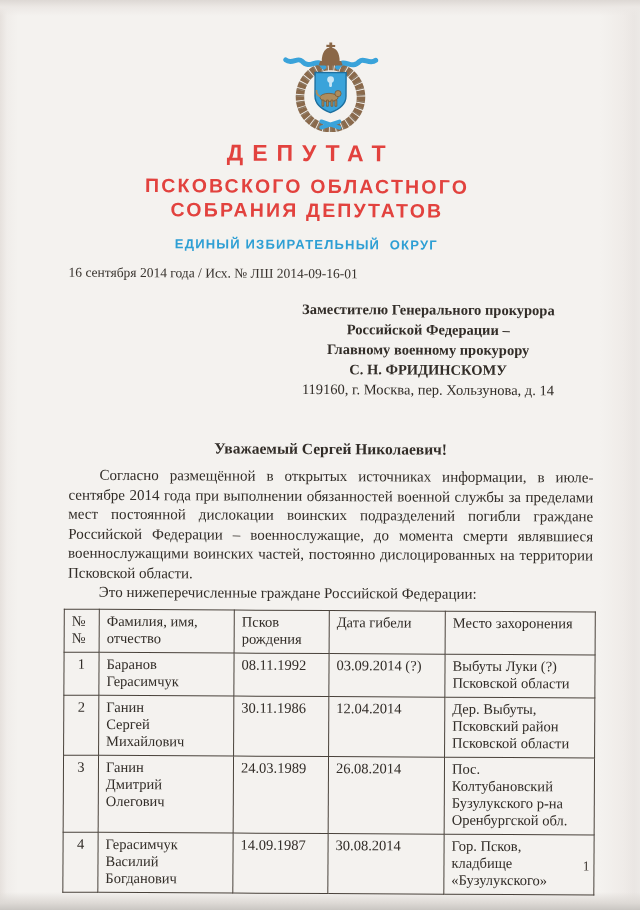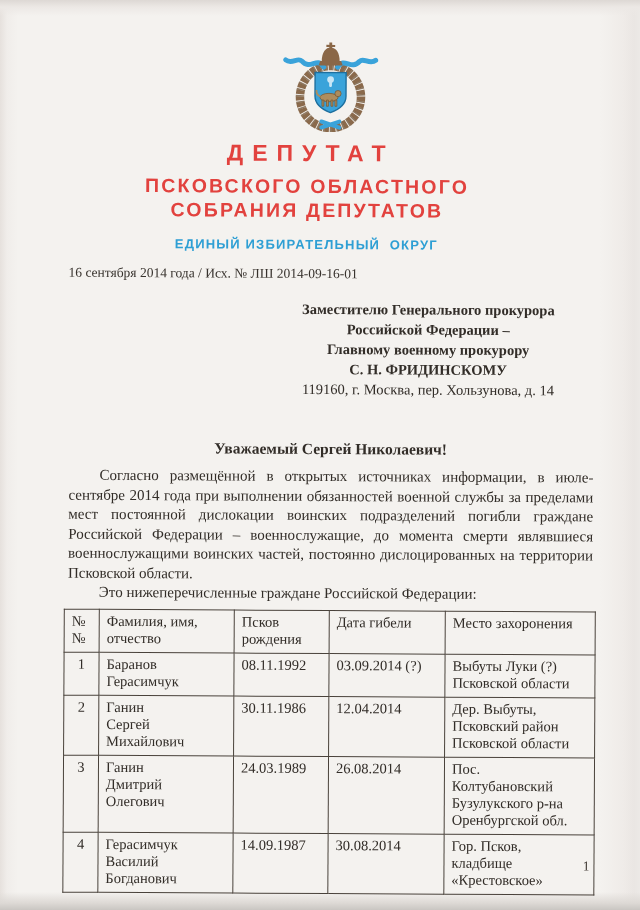--- a/index.html
+++ b/index.html
@@ -199,21 +199,21 @@
         </tr>
         <tr>
           <td class="cell-num">4</td>
           <td>Герасимчук
 Василий
 Богданович</td>
           <td>14.09.1987</td>
           <td>30.08.2014</td>
           <td>Гор. Псков,
 кладбище
-«Крестовское»</td>
+«Бузулукского»</td>
         </tr>
       </tbody>
     </table>
 
     <div class="pagenum">1</div>
 
   </div>
 </div>
 
 </body></html>

